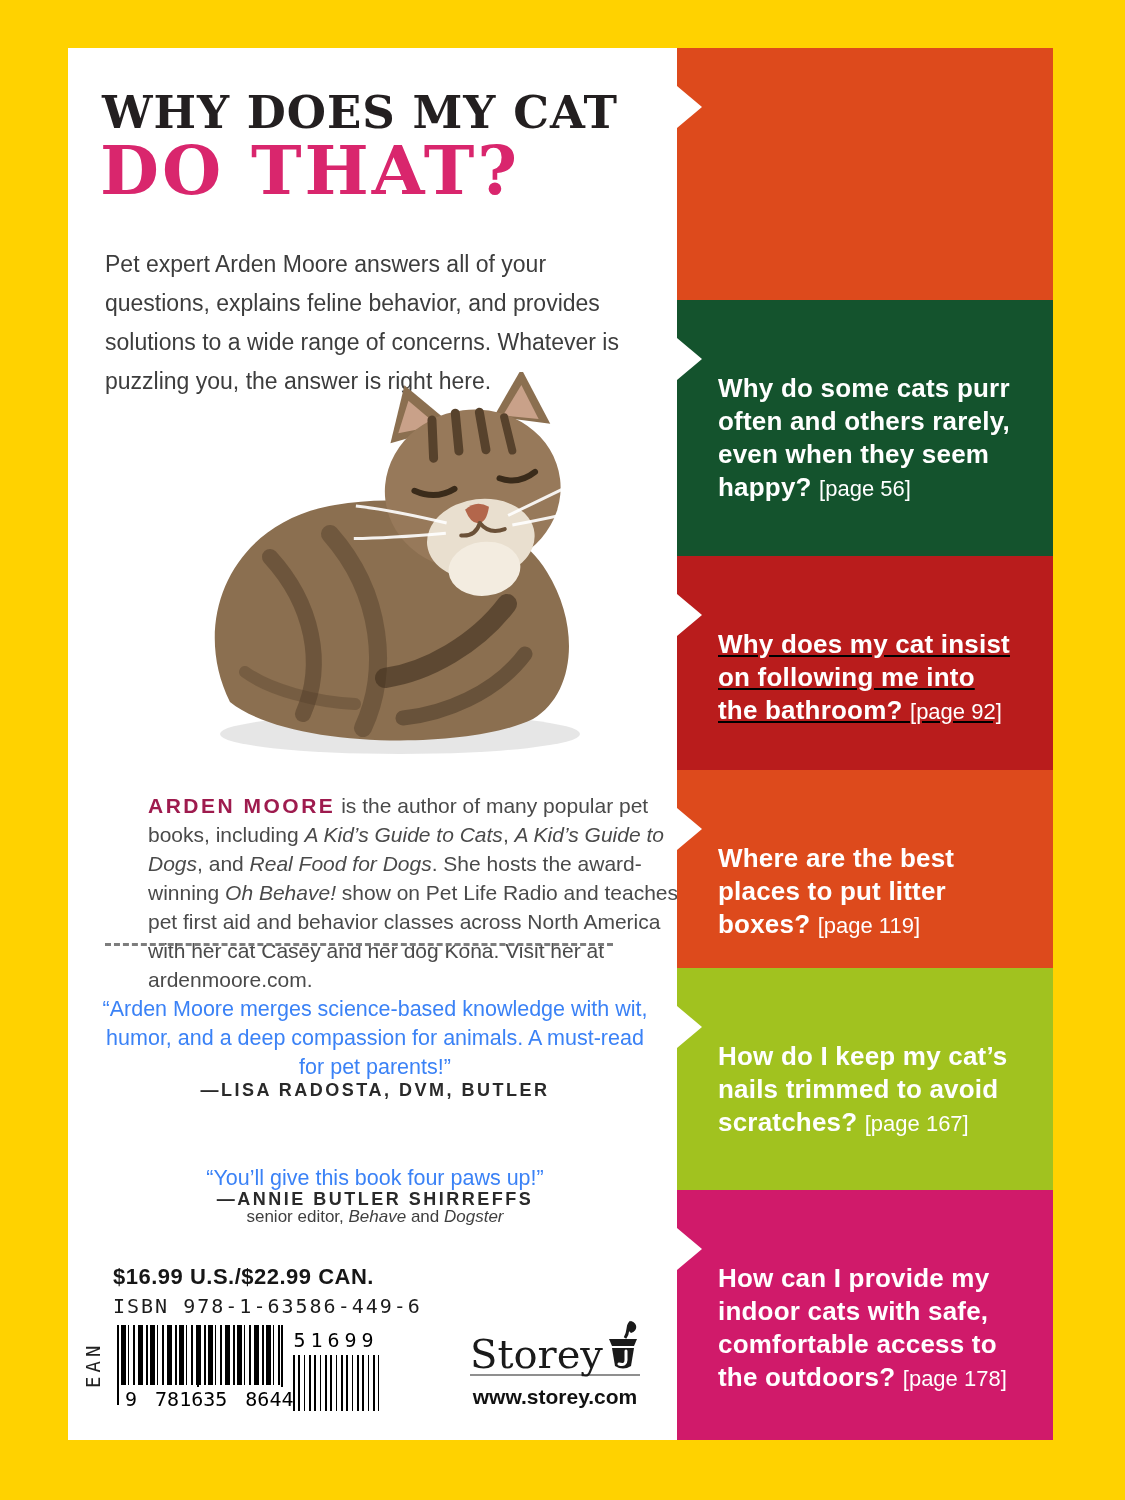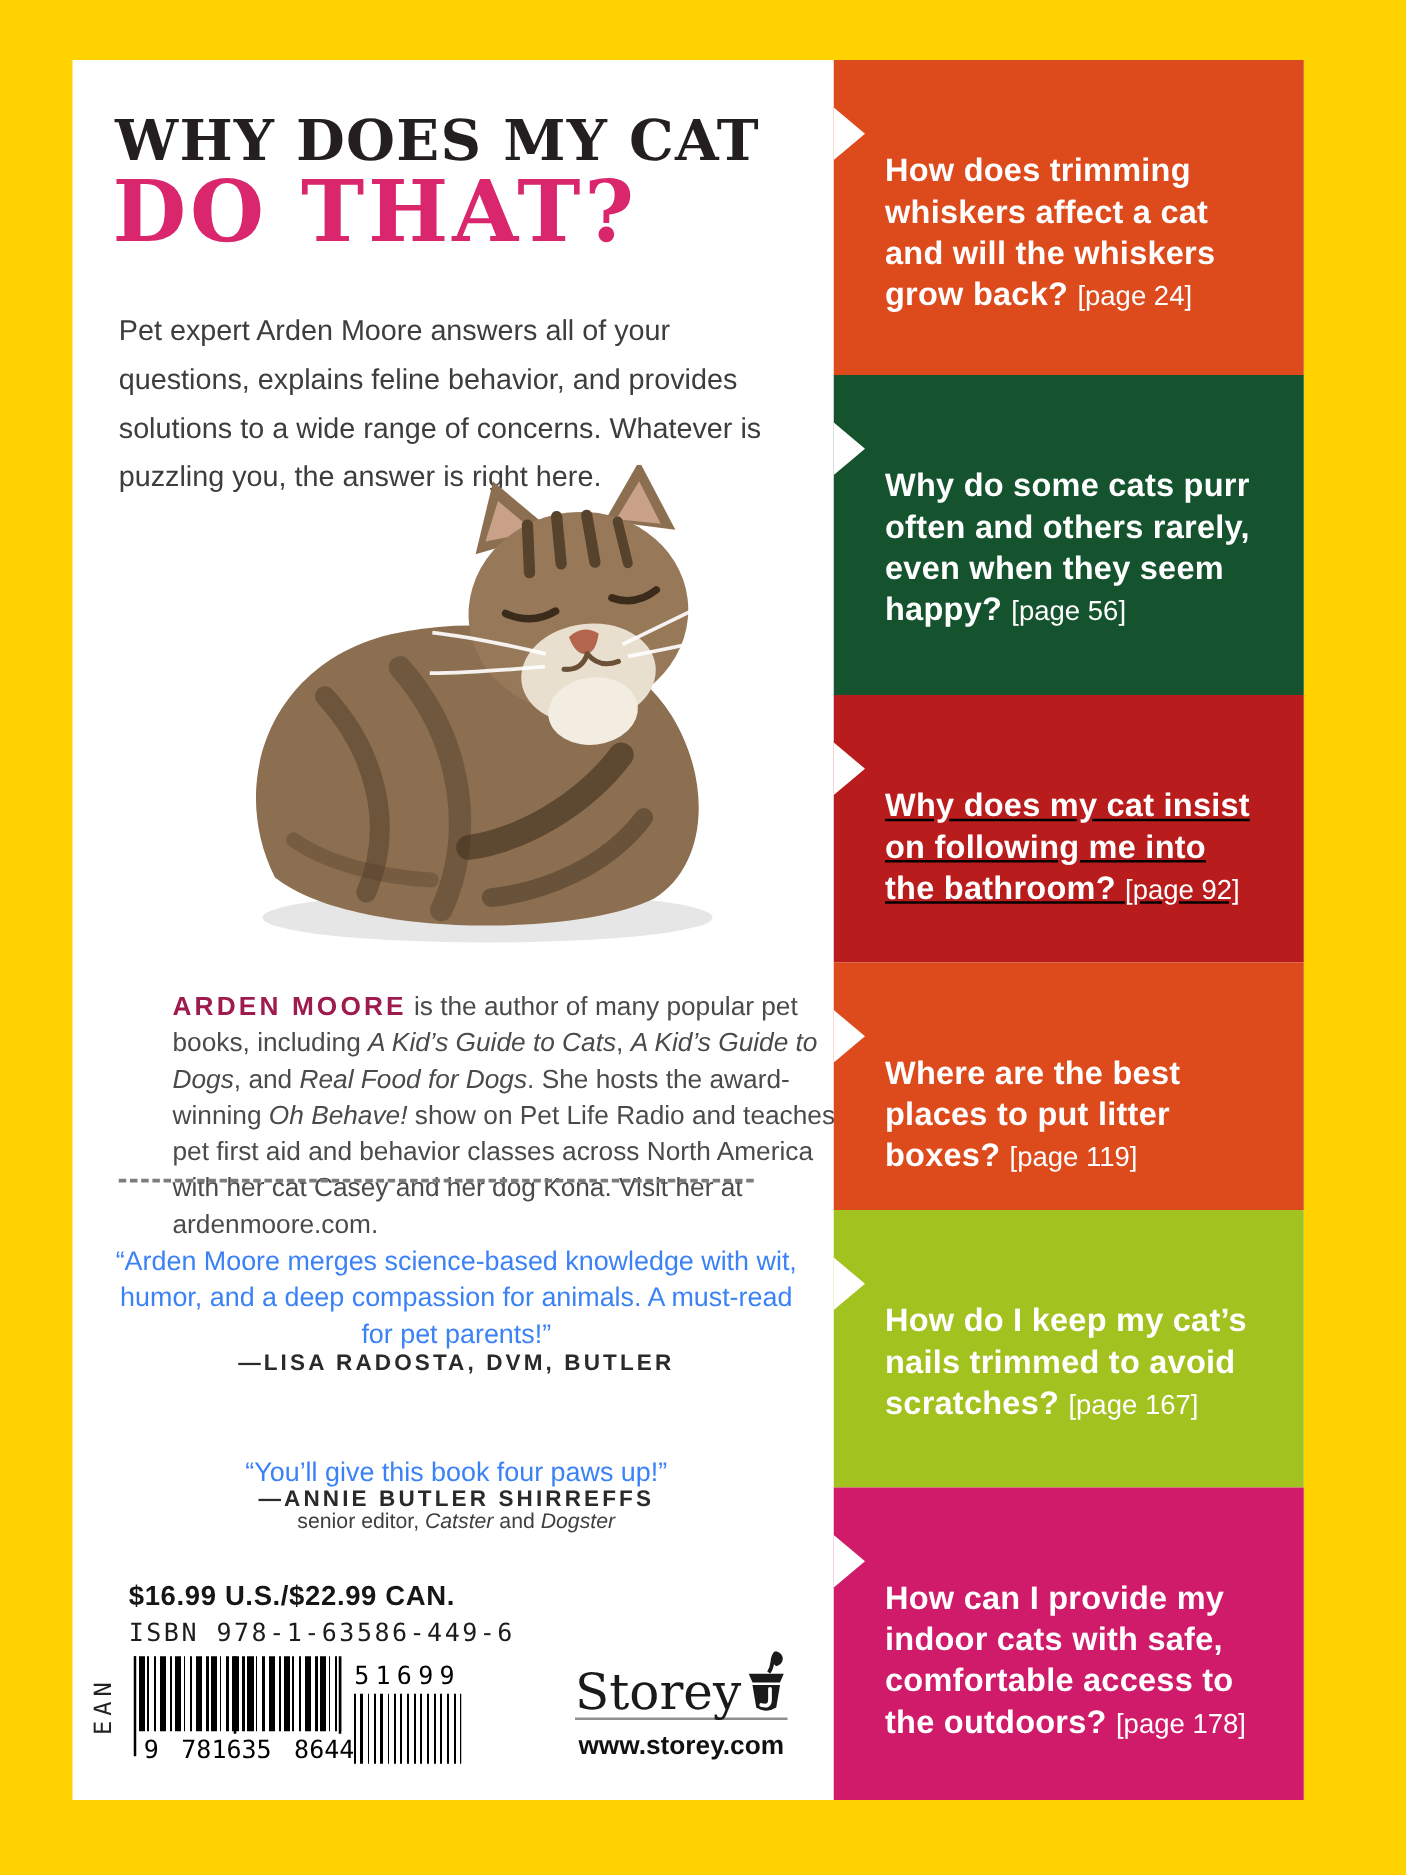--- a/index.html
+++ b/index.html
@@ -3,21 +3,21 @@
 <meta charset="utf-8">
 <style>
   html,body { margin:0; padding:0; }
   body {
     width:1125px; height:1500px; position:relative;
     background:#ffd200;
     font-family:"Liberation Sans", sans-serif;
     overflow:hidden;
   }
   .page {
-    position:absolute; left:58px; top:48px; width:985px; height:1392px;
+    position:absolute; left:68px; top:48px; width:985px; height:1392px;
     background:#ffffff;
   }
   
   .title1 {
     position:absolute; left:34px; top:42px;
     font-family:"DejaVu Serif", serif; font-weight:bold;
     font-size:45px; letter-spacing:1px; color:#231f20; line-height:1;
     white-space:nowrap;
   }
   .title2 {
@@ -186,21 +186,21 @@
 
   <p class="bio"><span class="bio-name">ARDEN MOORE</span><span> is the author of many popular pet books, including </span><span class="it">A Kid’s Guide to Cats</span><span>, </span><span class="it">A Kid’s Guide to Dogs</span><span>, and </span><span class="it">Real Food for Dogs</span><span>. She hosts the award-winning </span><span class="it">Oh Behave!</span><span> show on Pet Life Radio and teaches pet first aid and behavior classes across North America with her cat Casey and her dog Kona. Visit her at ardenmoore.com.</span></p>
 
   <div class="divider"></div>
 
   <p class="quote quote1">“Arden Moore merges science-based knowledge with wit, humor, and a deep compassion for animals. A must-read for pet parents!”</p>
   <p class="attr attr1">—LISA RADOSTA, DVM, BUTLER</p>
 
   <p class="quote quote2">“You’ll give this book four paws up!”</p>
   <p class="attr attr2">—ANNIE BUTLER SHIRREFFS</p>
-  <p class="role role2"><span>senior editor, </span><span class="it">Catster</span><span> and </span><span class="it">Dogster</span></p>
+  <p class="role role2"><span>senior editor, </span><span class="it">Behave</span><span> and </span><span class="it">Dogster</span></p>
 
   <div class="price">$16.99 U.S./$22.99 CAN.</div>
   <div class="isbn">ISBN 978-1-63586-449-6</div>
 
   <div class="ean-label">EAN</div>
 
   <div class="barcode-main">
     <div class="bars">
         <span class="guard-mid"></span>
       </div>
@@ -226,21 +226,20 @@
         <path d="M6 30 h 22 l -3 18 q -8 5 -16 0 z" fill="#1a1a1a"></path>
         <path d="M20 33 v 9 q 0 6 -7 4" stroke="#ffffff" stroke-width="3" fill="none" stroke-linecap="round"></path>
       </svg>
     </div>
     <div class="storey-url">www.storey.com</div>
   </div>
 
   <div class="qcol">
     <div class="qblock qb1" style="background-color: rgb(221, 74, 28);">
       <span class="arrow"></span>
-      <p class="qtext"><span>How does trimming whiskers affect a cat and will the whiskers grow back? </span><span class="pageref">[page 24]</span></p>
     </div>
     <div class="qblock qb2" style="background-color: #14532d;">
       <span class="arrow"></span>
       <p class="qtext"><span>Why do some cats purr often and others rarely, even when they seem happy? </span><span class="pageref">[page 56]</span></p>
     </div>
     <div class="qblock qb3" style="background-color: #b91c1c; text-decoration: underline;">
       <span class="arrow"></span>
       <p class="qtext"><span>Why does my cat insist on following me into the bathroom? </span><span class="pageref">[page 92]</span></p>
     </div>
     <div class="qblock qb4" style="background-color: rgb(221, 74, 28);">

